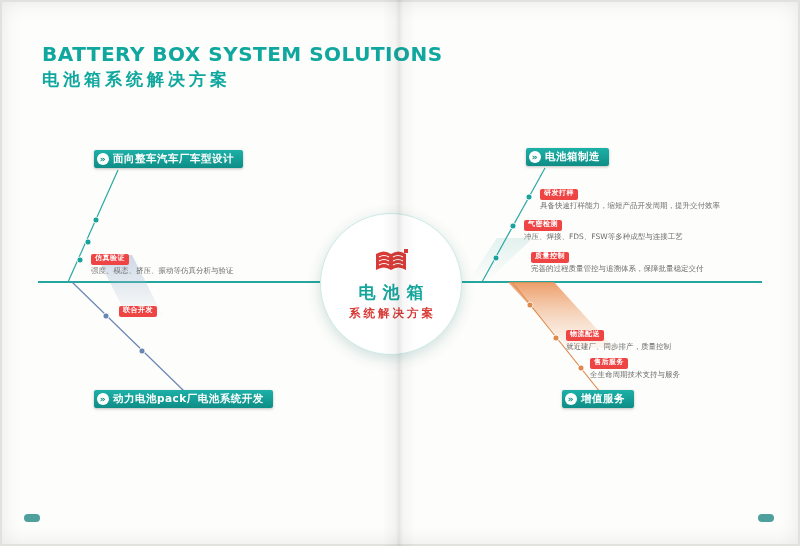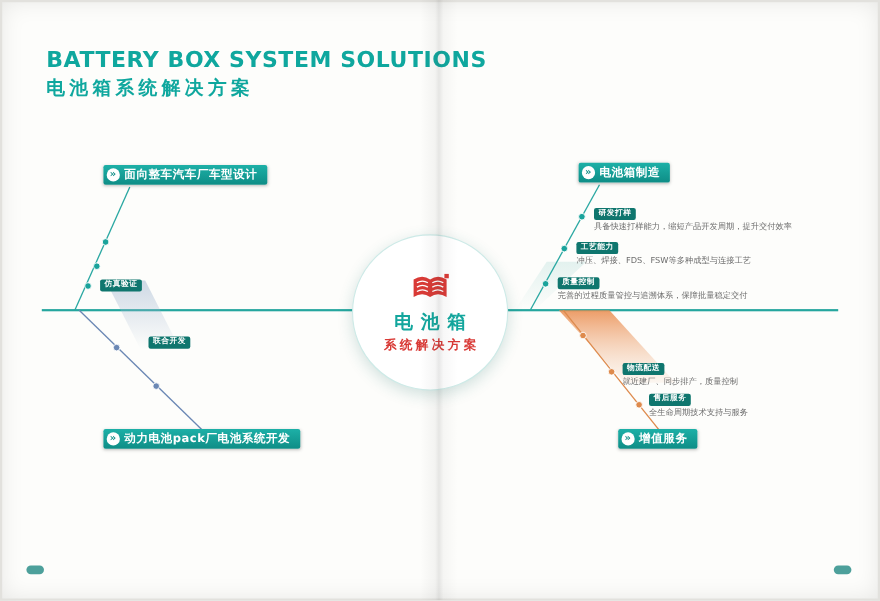--- a/index.html
+++ b/index.html
@@ -47,34 +47,34 @@
     display:flex; align-items:center; justify-content:center; flex:0 0 auto;
   }
   .lbl-tl { left:94px;  top:150px; }
   .lbl-tr { left:526px; top:148px; }
   .lbl-bl { left:94px;  top:390px; }
   .lbl-br { left:562px; top:390px; }
 
   .item { position:absolute; z-index:3; width:175px; font-size:7.5px;
           color:#6d6d6d; line-height:1.4; }
   .item .tag {
-    display:inline-block; background:#0f766e; color:#fff; font-size:7px;
+    display:inline-block; background:#ef4444; color:#fff; font-size:7px;
     font-weight:bold; padding:0.5px 4px 1px; border-radius:2px; margin-bottom:1px;
     letter-spacing:0.5px;
   }
   .item .desc { display:block; }
 
   .itm-tl-0 { left:112px; top:199px; width:182px; }
   .itm-tl-1 { left:101px; top:227px; width:172px; }
   .itm-tl-2 { left:91px;  top:253px; width:178px; }
-  .itm-bl-0 { left:119px; top:305px; width:168px;margin-left:16px; }
+  .itm-bl-0 { left:119px; top:305px; width:168px; }
   .itm-bl-1 { left:153px; top:339px; width:165px; }
   .itm-tr-0 { left:540px; top:188px; width:180px; }
   .itm-tr-1 { left:524px; top:219px; width:178px; }
-  .itm-tr-2 { left:507px; top:251px; width:182px; }
+  .itm-tr-2 { left:531px; top:251px; width:182px; }
   .itm-br-0 { left:541px; top:295px; width:165px; }
   .itm-br-1 { left:566px; top:329px; width:160px; }
   .itm-br-2 { left:590px; top:357px; width:155px; }
 
   .center-circle {
     position:absolute; left:320px; top:213px; width:142px; height:142px;
     z-index:6; background:#ffffff; border-radius:50%;
     border:1px solid #cdeae7;
     box-shadow:0 4px 14px rgba(30,110,105,0.20);
     display:flex; flex-direction:column; align-items:center; justify-content:center;
@@ -151,32 +151,33 @@
     <span class="badge">»</span>
     <span>动力电池pack厂电池系统开发</span>
   </div>
   <div class="branch-label lbl-br">
     <span class="badge">»</span>
     <span>增值服务</span>
   </div>
 
   <div class="item itm-tl-2">
     <span class="tag">仿真验证</span>
+    <span class="desc">强度、模态、挤压、振动等仿真分析与验证</span>
   </div>
 
   <div class="item itm-bl-0">
     <span class="tag">联合开发</span>
   </div>
 
   <div class="item itm-tr-0">
     <span class="tag">研发打样</span>
     <span class="desc">具备快速打样能力，缩短产品开发周期，提升交付效率</span>
   </div>
   <div class="item itm-tr-1">
-    <span class="tag">工艺能力</span>
+    <span class="tag">气密检测</span>
     <span class="desc">冲压、焊接、FDS、FSW等多种成型与连接工艺</span>
   </div>
   <div class="item itm-tr-2">
     <span class="tag">质量控制</span>
     <span class="desc">完善的过程质量管控与追溯体系，保障批量稳定交付</span>
   </div>
 
   <div class="item itm-br-1">
     <span class="tag">物流配送</span>
     <span class="desc">就近建厂、同步排产，质量控制</span>

